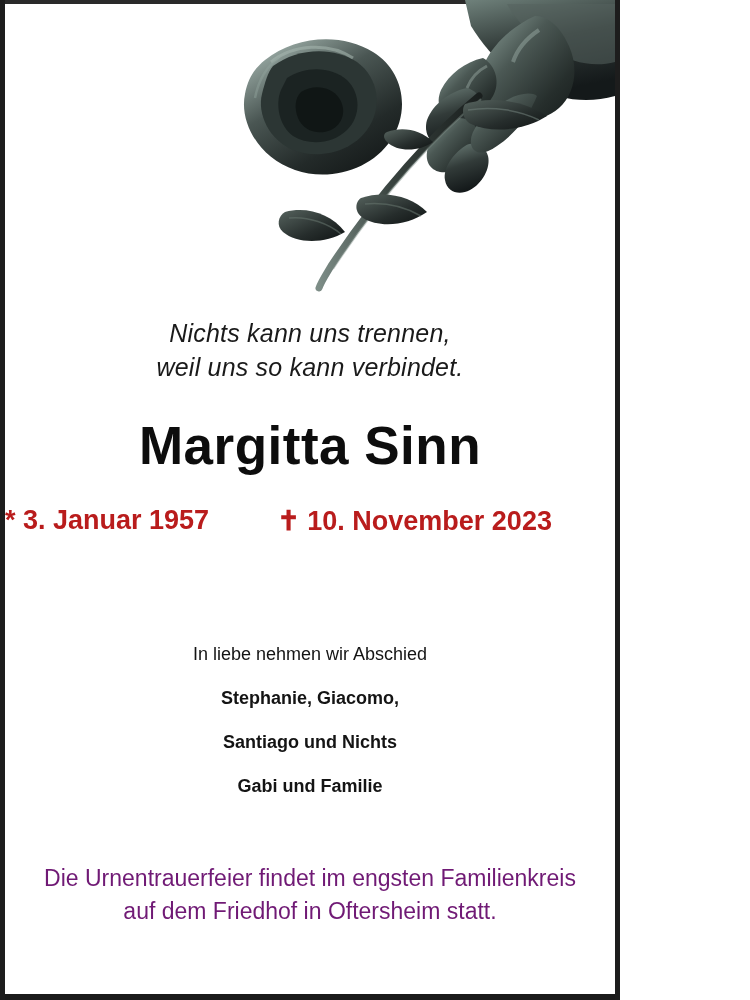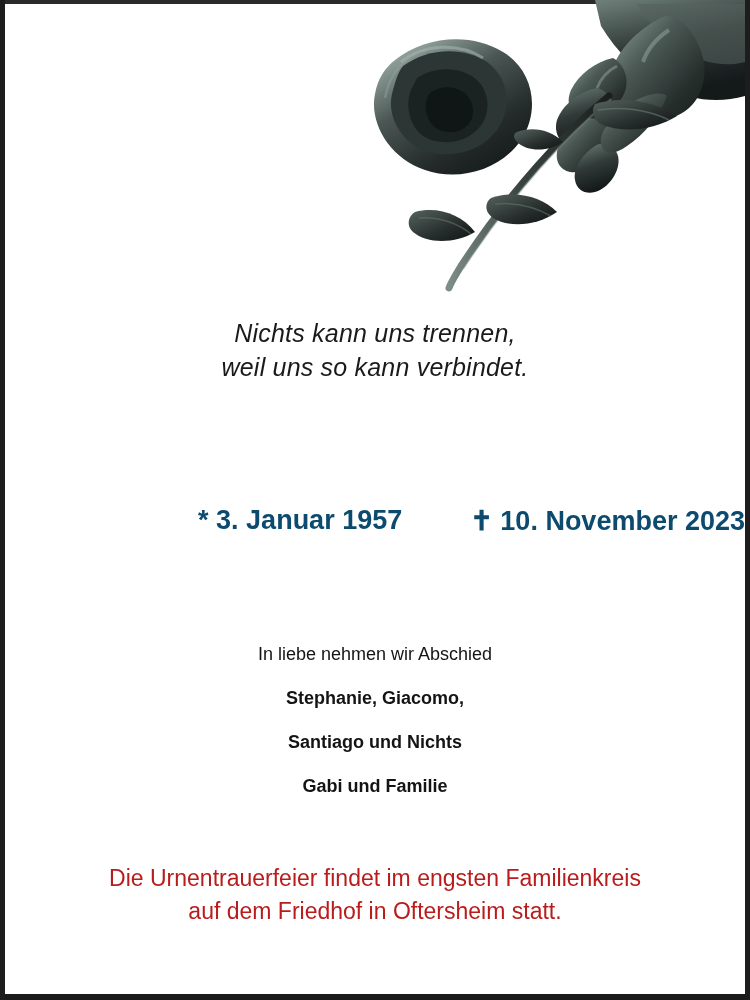--- a/index.html
+++ b/index.html
@@ -9,21 +9,21 @@
   }
   body {
     width: 750px;
     height: 1000px;
     font-family: "Liberation Sans", sans-serif;
     color: #111111;
     overflow: hidden;
   }
   .notice {
     position: relative;
-    width: 750px;
+    width: 620px;
     height: 1000px;
     background: #ffffff;
     box-sizing: border-box;
     border-left: 5px solid #1d1d1d;
     border-right: 5px solid #1d1d1d;
     border-top: 0;
     border-bottom: 0;
   }
   .edge-top {
     position: absolute;
@@ -76,26 +76,25 @@
     color: #0d0d0d;
     letter-spacing: 0.5px;
   }
 
   .dates {
     position: absolute;
     top: 505px;
     left: 0;
     right: 0;
     display: flex;
-    justify-content: flex-end;
+    justify-content: flex-start;
     gap: 68px;
     font-size: 27px;
     font-weight: 700;
-    color: #0c4a6e;
-    margin-left: 22px;
+    color: #b91c1c;
   }
   .dates span { white-space: nowrap; }
 
   .mourners {
     position: absolute;
     top: 638px;
     left: 0;
     right: 0;
     text-align: center;
     font-size: 18px;
@@ -106,21 +105,21 @@
   .mourners .family { font-weight: 700; margin-top: 11px; }
 
   .ceremony {
     position: absolute;
     top: 862px;
     left: 0;
     right: 0;
     text-align: center;
     font-size: 23px;
     line-height: 33px;
-    color: #b91c1c;
+    color: #701a75;
   }
   .ceremony div { white-space: nowrap; }
 </style>
 </head>
 <body>
 
 <div class="notice">
 
   <div class="edge-top"></div>
   <div class="edge-bottom"></div>
@@ -205,20 +204,21 @@
 
       <path d="M252,132 C268,126 286,130 298,142 C284,152 262,152 252,142 C248,138 248,134 252,132 Z" fill="url(#leafG)"></path>
     </svg>
   </div>
 
   <div class="quote">
     <div>Nichts kann uns trennen,</div>
     <div>weil uns so kann verbindet.</div>
   </div>
 
+  <div class="name">Margitta Sinn</div>
 
   <div class="dates">
     <span>* 3. Januar 1957</span>
     <span>✝ 10. November 2023</span>
   </div>
 
   <div class="mourners">
     <div class="lead">In liebe nehmen wir Abschied</div>
     <div class="family">Stephanie, Giacomo,</div>
     <div class="family">Santiago und Nichts</div>

